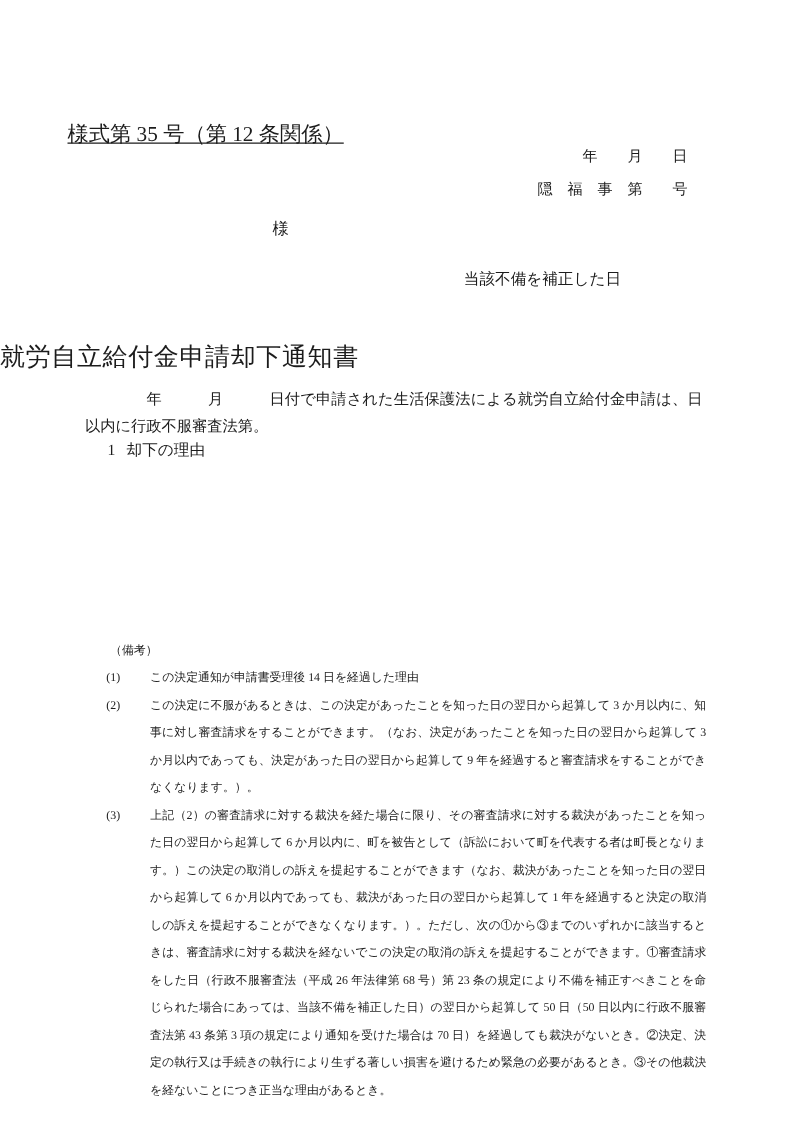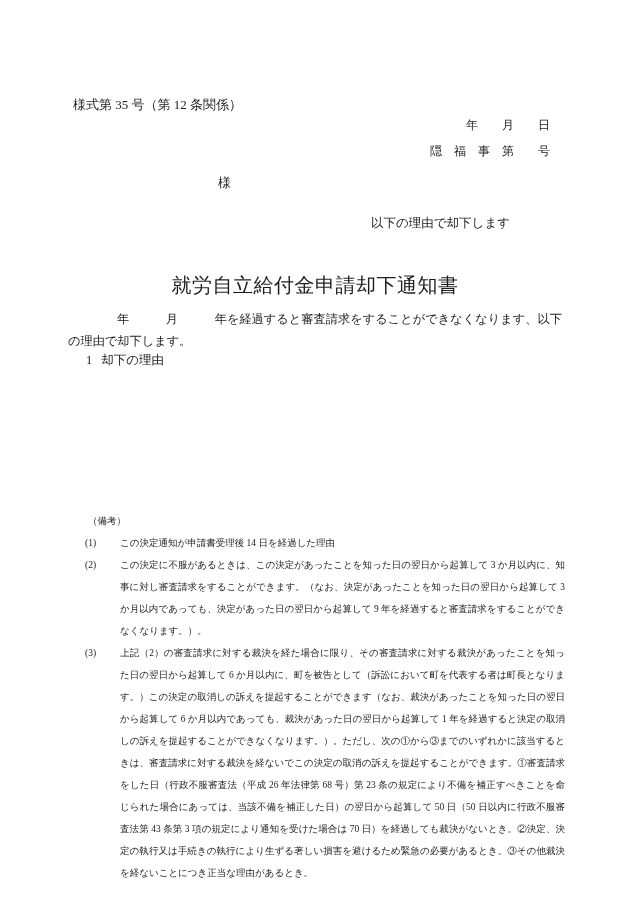--- a/index.html
+++ b/index.html
@@ -11,23 +11,24 @@
     position: relative;
     width: 630px;
     height: 903px;
     background: #ffffff;
     font-family: "Liberation Serif", "DejaVu Serif", serif;
     color: #1c1c1c;
     overflow: hidden;
   }
   .form-number {
     position: absolute;
-    left: 73px;
+    left: 54px;
     top: 96px;
-    font-size: 13px;
+    font-size: 17px;
+    text-decoration: underline;
   }
   .ref-block {
     position: absolute;
     right: 80px;
     top: 112px;
     text-align: right;
     font-size: 12px;
     line-height: 26px;
   }
   .addressee {
@@ -41,21 +42,21 @@
     left: 371px;
     top: 215px;
     font-size: 12.5px;
   }
   .title {
     position: absolute;
     left: 0;
     right: 0;
     top: 272px;
     margin: 0;
-    text-align: center;
+    text-align: left;
     font-size: 20px;
     font-weight: normal;
     letter-spacing: 0.5px;
   }
   .intro {
     position: absolute;
     left: 68px;
     top: 308px;
     width: 494px;
     margin: 0;
@@ -95,25 +96,25 @@
 
   <div class="form-number">様式第 35 号（第 12 条関係）</div>
 
   <div class="ref-block">
     <div>年　　月　　日</div>
     <div>隠　福　事　第　　号</div>
   </div>
 
   <div class="addressee">様</div>
 
-  <div class="sender">以下の理由で却下します</div>
+  <div class="sender">当該不備を補正した日</div>
 
   <h1 class="title">就労自立給付金申請却下通知書</h1>
 
-  <p class="intro">　　　　年　　　月　　　年を経過すると審査請求をすることができなくなります、以下の理由で却下します。</p>
+  <p class="intro">　　　　年　　　月　　　日付で申請された生活保護法による就労自立給付金申請は、日以内に行政不服審査法第。</p>
 
   <div class="section-heading">
     <span>1</span><span class="sec-label">却下の理由</span>
   </div>
 
   <div class="remarks">
     <div class="remarks-heading">（備考）</div>
 
     <div class="remark-item">
       <span class="rnum">(1)</span><span>この決定通知が申請書受理後 14 日を経過した理由</span>

